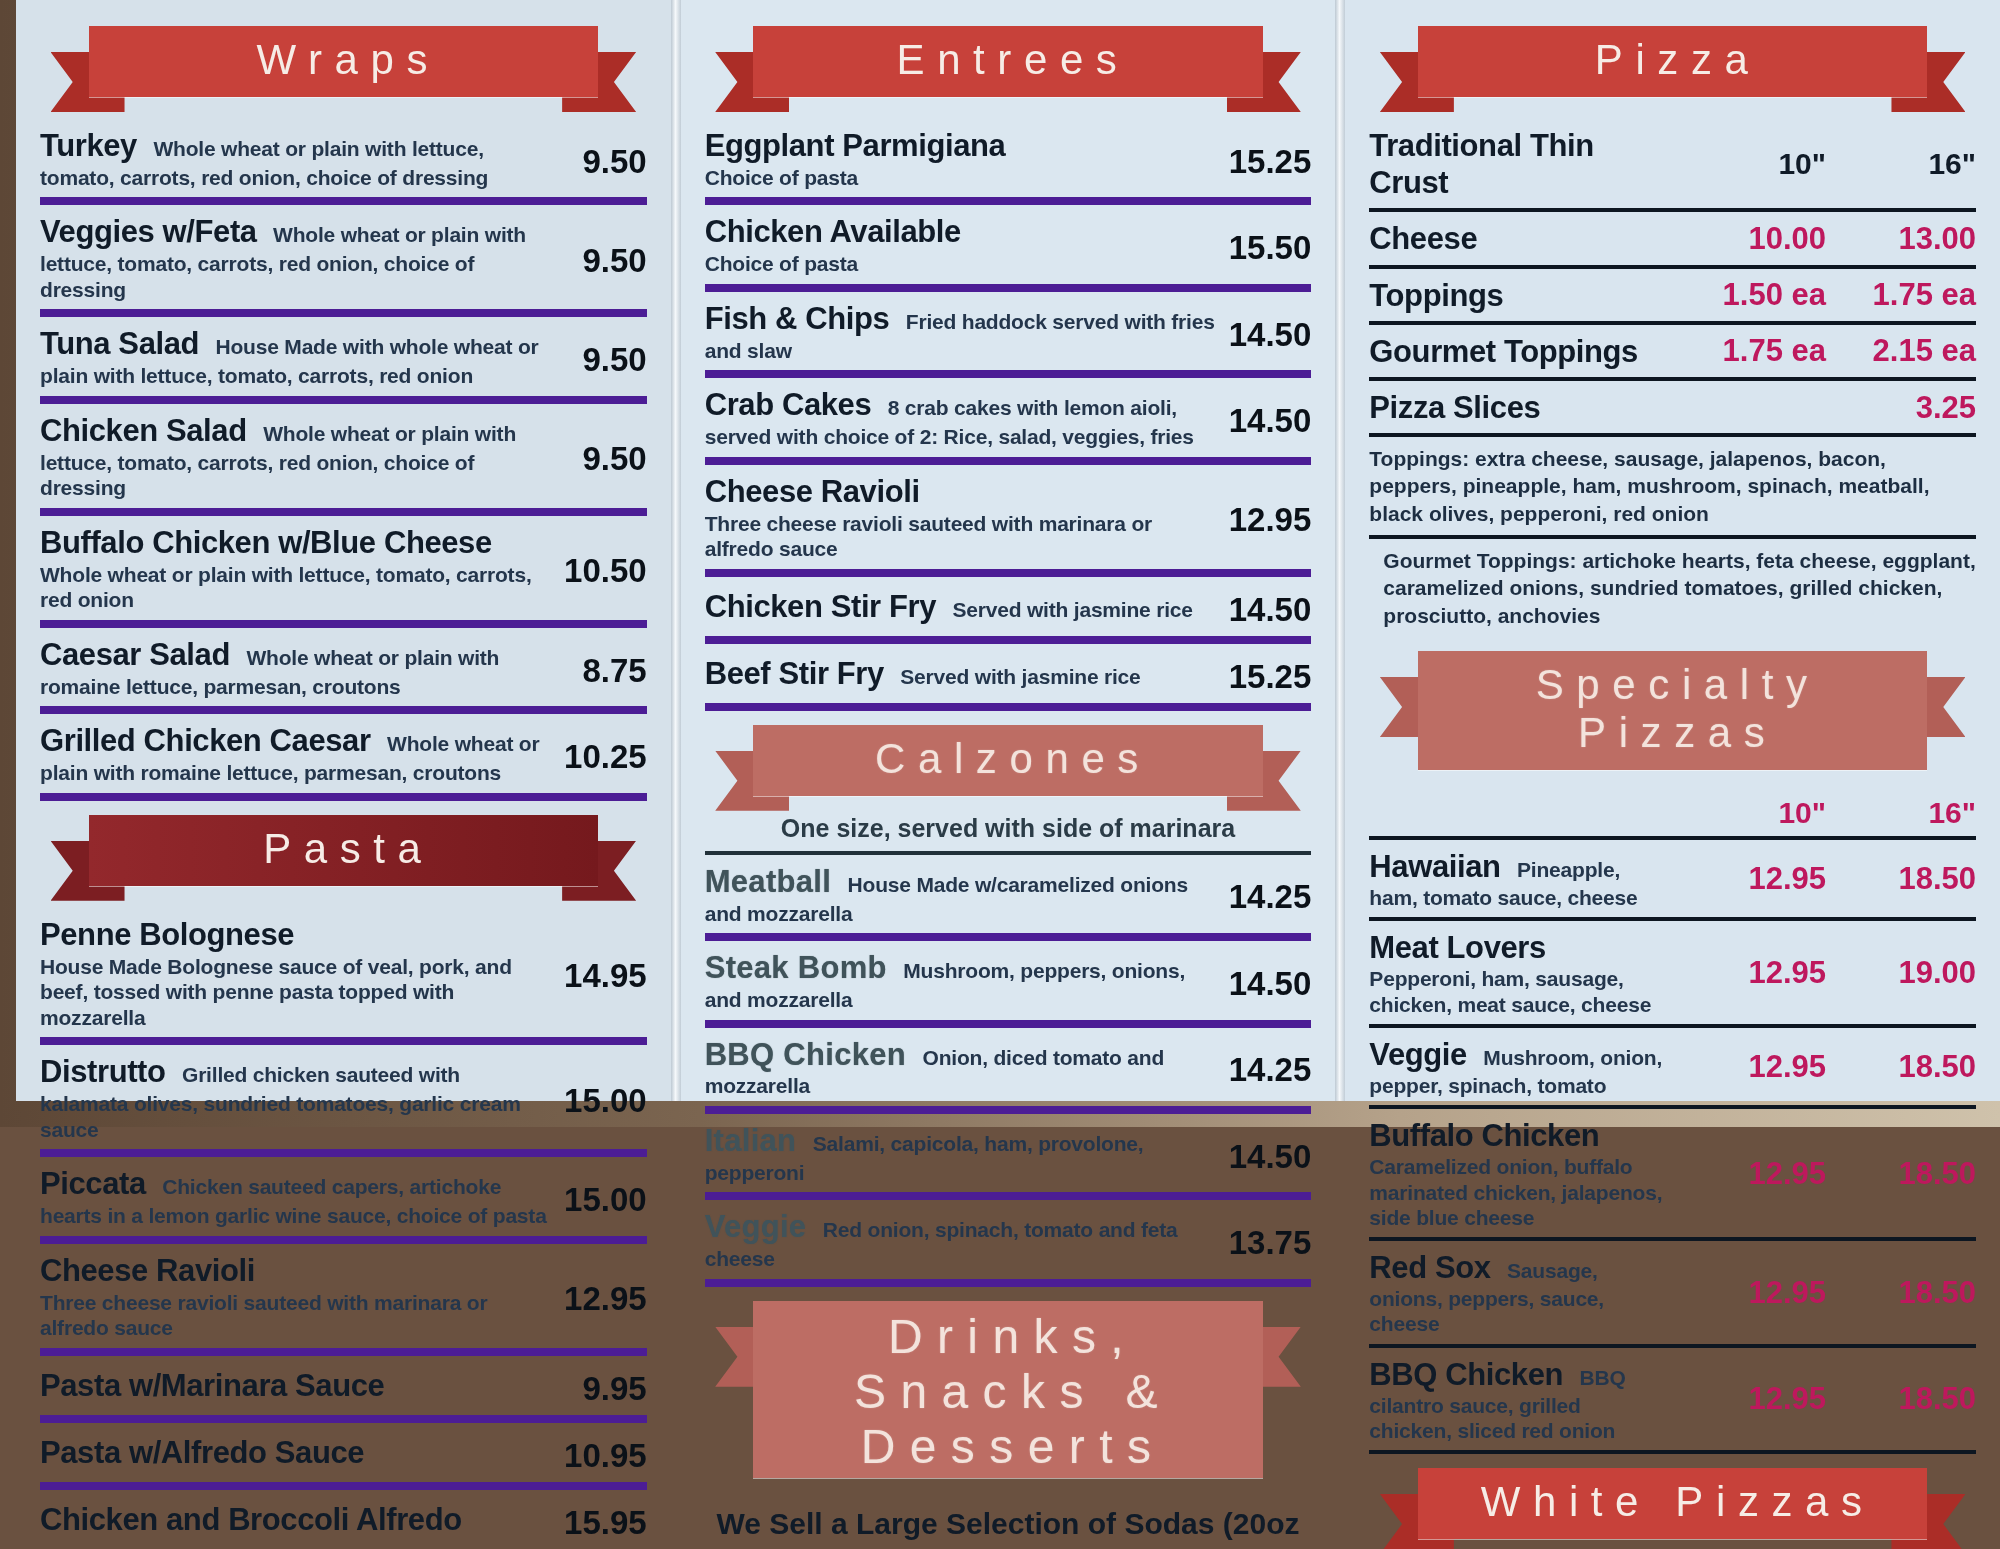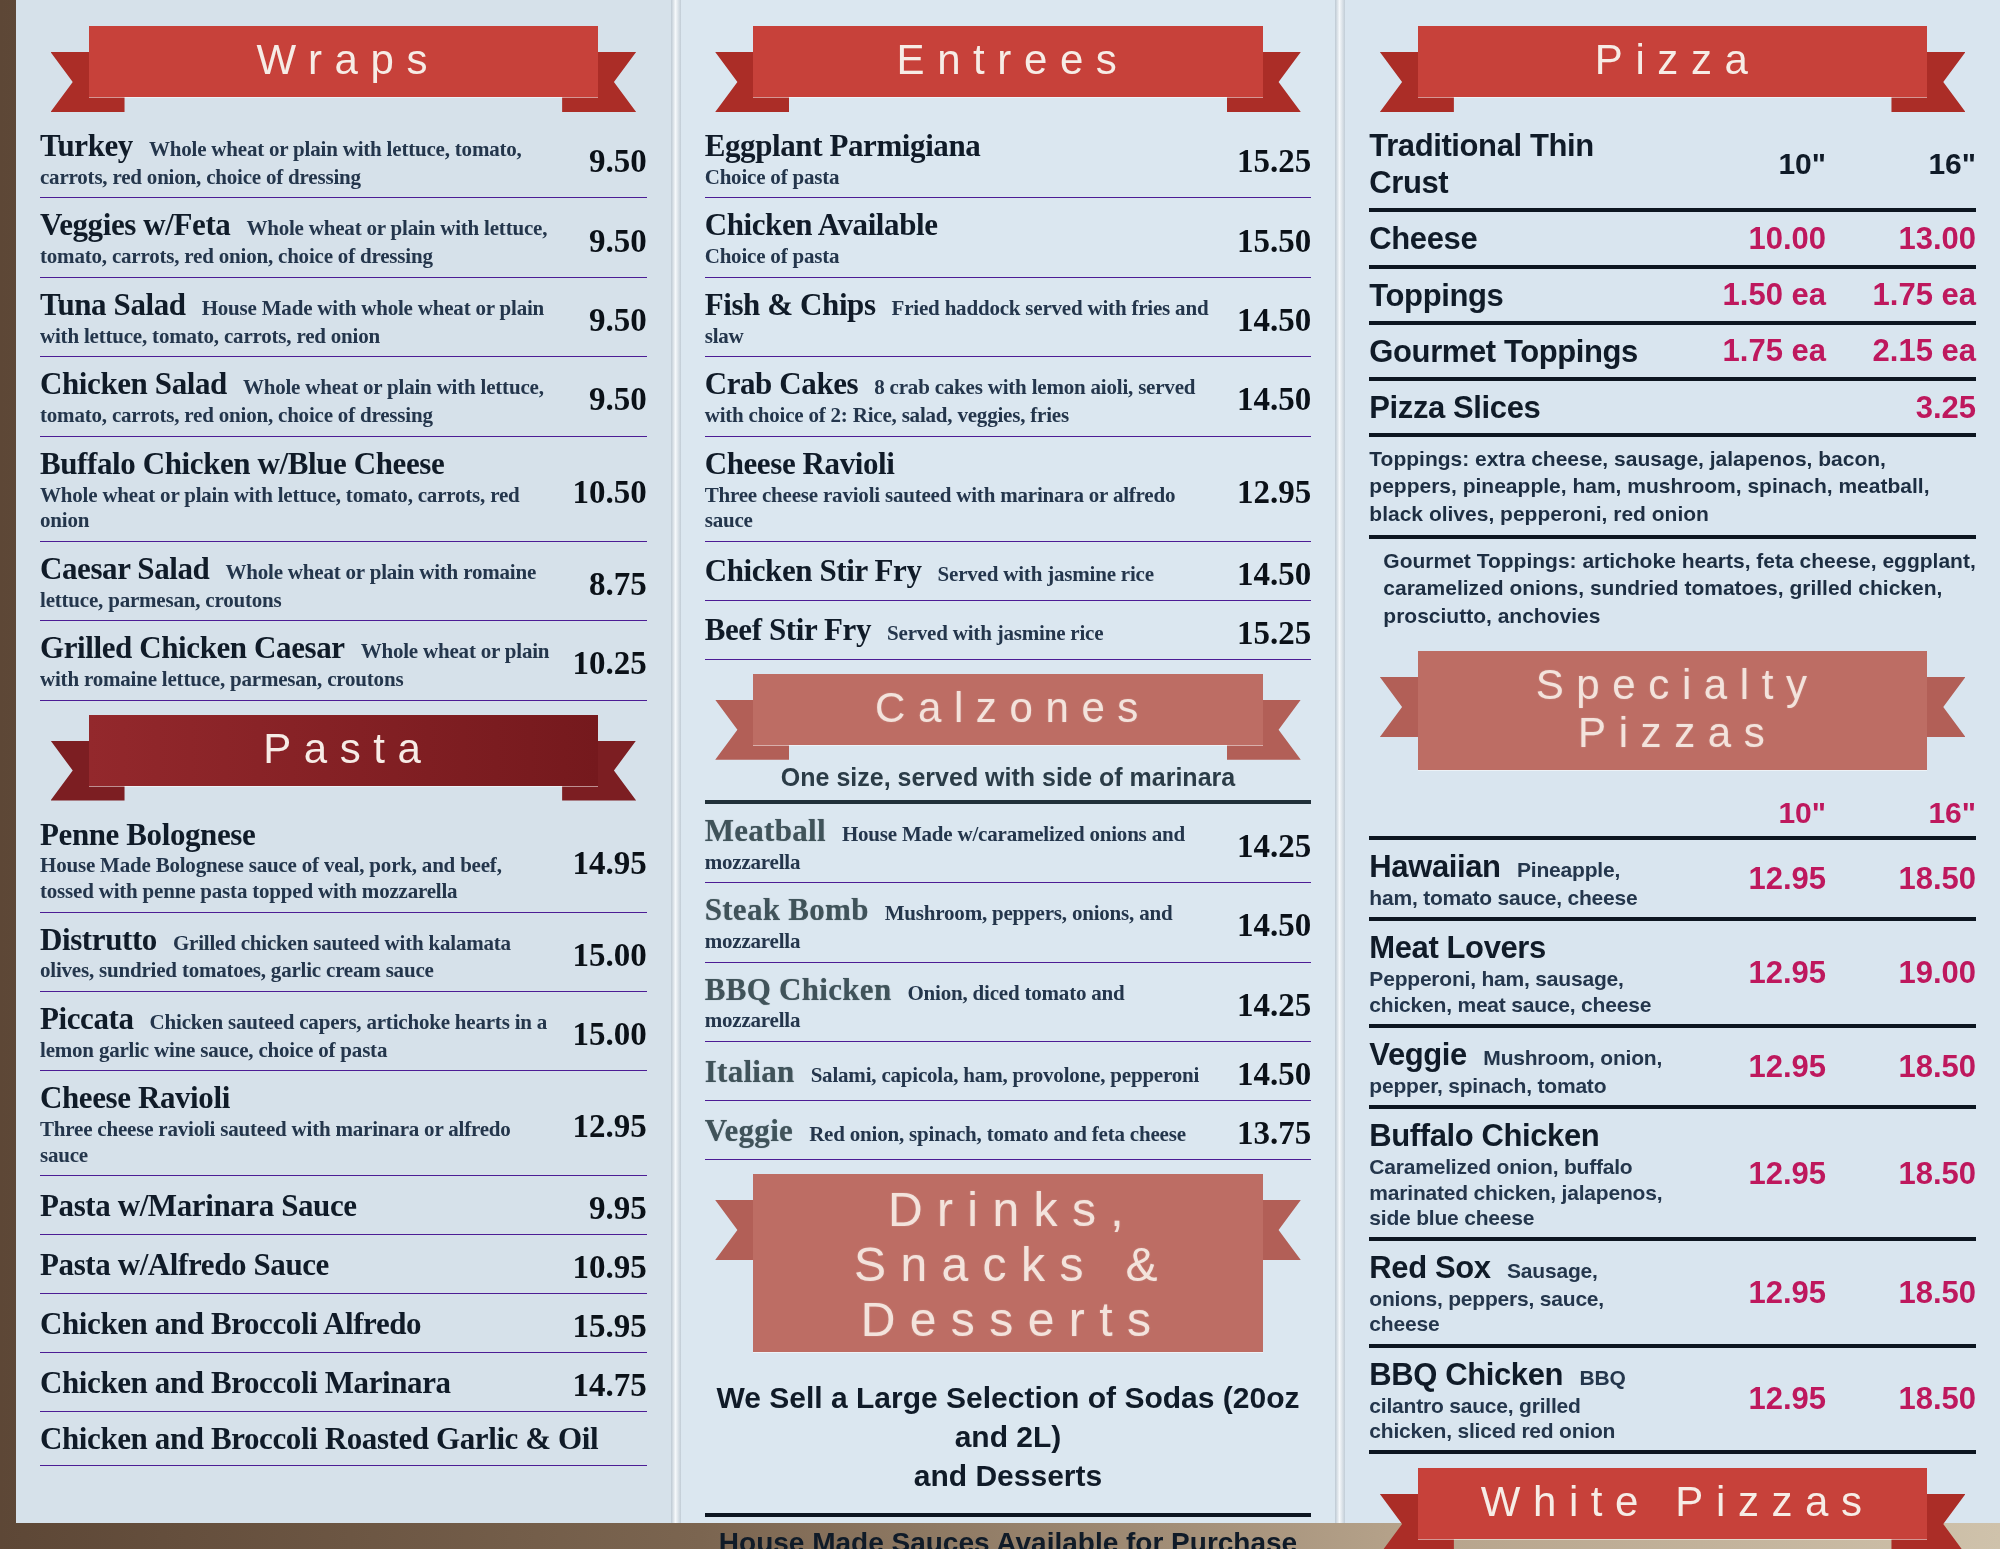--- a/index.html
+++ b/index.html
@@ -1,21 +1,21 @@
 <!DOCTYPE html>
 <html><head>
 <meta charset="utf-8">
 <style>
   html,body{margin:0;padding:0;}
   body{
     width:2000px;height:1549px;overflow:hidden;
     font-family:"Liberation Sans","DejaVu Sans",sans-serif;
     background:#6a5140;
   }
-  .photo{position:relative;width:2000px;height:1549px;
+  .photo{position:relative;width:2000px;height:1127px;
     background:linear-gradient(90deg,#5d4736 0%,#7b6550 35%,#b5a28a 70%,#cfc2ab 100%);}
   .paper{
     position:absolute;left:16px;top:0;right:0;bottom:26px;
     background:#d8e4ee;display:flex;
   }
   .panel{flex:1;padding:12px 24px 0 24px;box-sizing:border-box;}
   .panel.p-left{background:#d6e1ea;}
   .panel.p-mid{background:#dbe7f0;}
   .panel.p-right{background:#d9e5ef;}
   .fold{width:10px;background:linear-gradient(90deg,rgba(25,35,45,.14),rgba(255,255,255,.75) 45%,rgba(25,35,45,.12));}
@@ -35,21 +35,21 @@
   .ribbon::before{left:-38px;clip-path:polygon(0 0,100% 0,100% 100%,0 100%,30% 50%);}
   .ribbon::after{right:-38px;clip-path:polygon(0 0,100% 0,70% 50%,100% 100%,0 100%);}
   .ribbon.solid{--band:#c7413a;--tail:#ab2d27;}
   .ribbon.dark{--band:linear-gradient(90deg,#93282c,#75191d);--tail:#7c1e22;}
   .ribbon.faded{--band:#bd6d64;--tail:#b25f57;}
   .ribbon.faded .band{color:#f3e3dc;text-shadow:0 0 2px rgba(255,255,255,.25);}
   .ribbon.two .band{font-size:48px;line-height:1.15;padding-top:8px;padding-bottom:4px;}
 
   
   .rows{width:100%;}
-  .row{display:flex;align-items:center;padding:8px 0 7px 0;border-bottom:1px solid #4c1d95;font-family:Liberation Serif, serif;}
+  .row{display:flex;align-items:center;padding:8px 0 7px 0;border-bottom:8px solid #4c1d95;}
   .row .main{flex:1;line-height:1.22;padding-right:10px;}
   .iname{font-weight:700;font-size:31px;color:#101b28;letter-spacing:-.4px;margin-right:12px;}
   .idesc{font-weight:700;font-size:21px;color:#24364c;letter-spacing:-.2px;}
   .iprice{font-weight:700;font-size:33px;color:#0b1118;text-align:right;min-width:86px;margin-top:6px;}
   .row.stacked .iname{display:block;margin-right:0;}
   .row.stacked .idesc{display:block;}
 
   
   .stamped .iname{color:#40535a;text-shadow:0 0 1px rgba(64,83,90,.6);letter-spacing:.3px;}
   .subtitle{text-align:center;font-weight:700;font-size:25px;color:#2b3c47;

